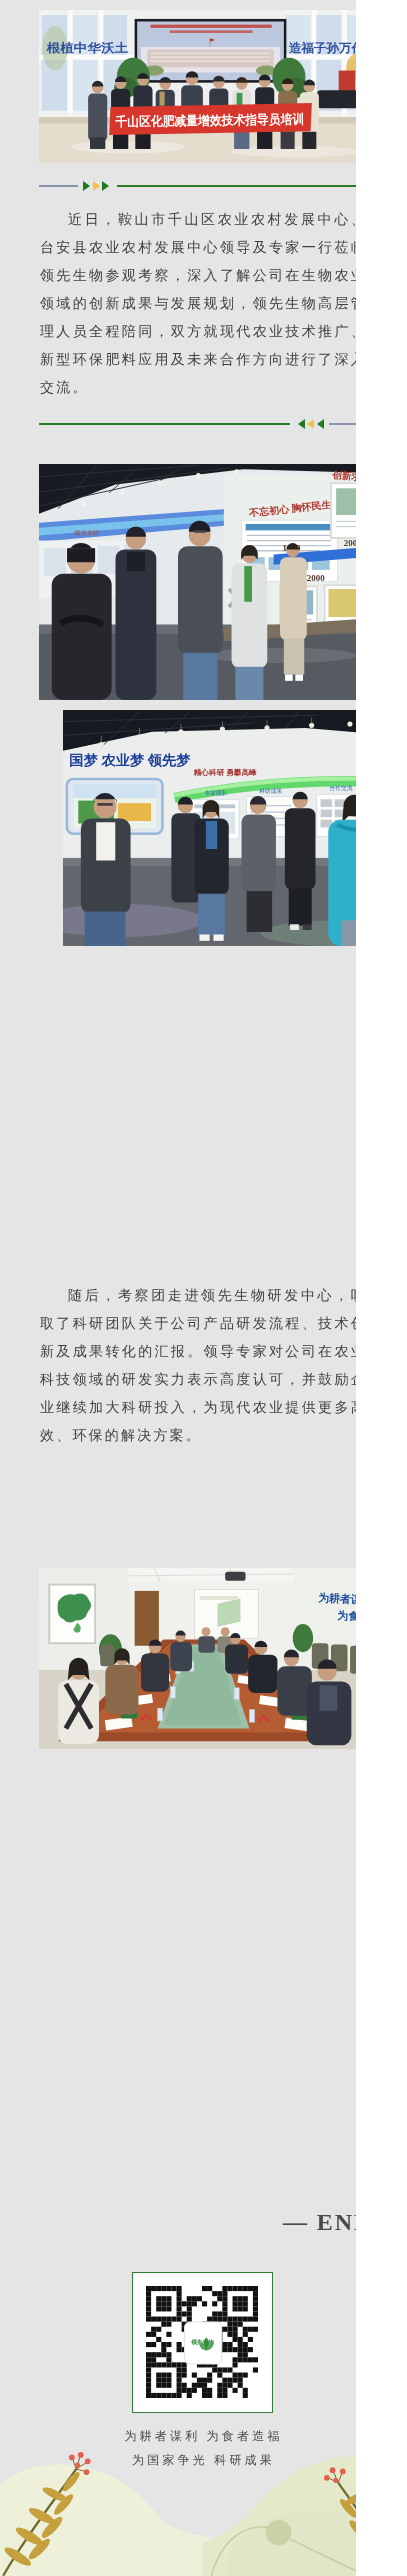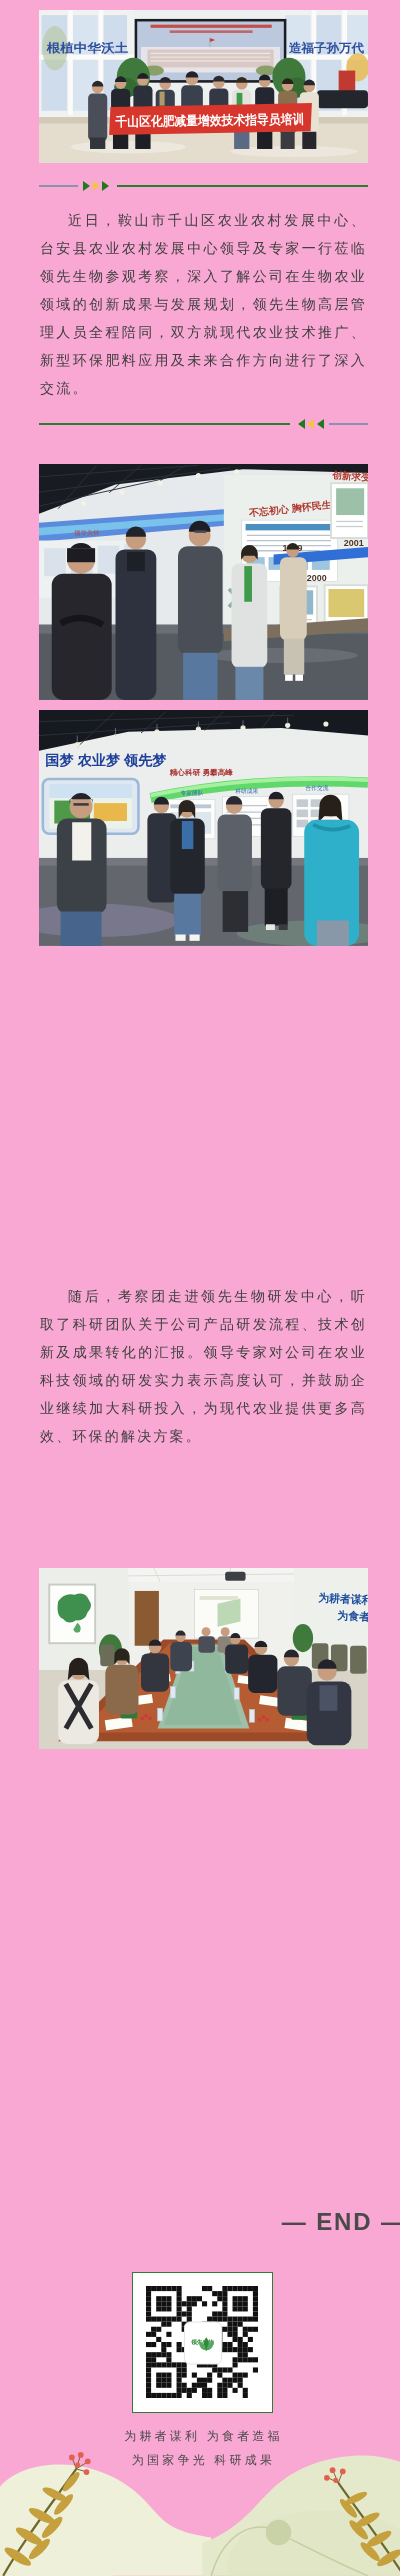--- a/index.html
+++ b/index.html
@@ -1,17 +1,17 @@
 <!DOCTYPE html>
 <html style="font-size:10.2px"><head>
 <meta charset="utf-8">
 <style>
   html,body{margin:0;padding:0;}
-  #page{position:relative;width:400px;height:2576px;background:#f9a8d4;overflow:hidden;
-        font-family:Liberation Sans, sans-serif;}
+  #page{position:relative;width:356px;height:2576px;background:#e5e5e5;overflow:hidden;
+        font-family:Liberation Serif, serif;}
   .photo{position:absolute;left:39px;width:329px;overflow:hidden;background:#ccc;}
   .photo svg{display:block;}
   .para{position:absolute;left:40px;width:327px;font-size:14px;line-height:28px;
         letter-spacing:2.2px;color:#3f3f3f;text-align:justify;text-indent:2em;margin:0;}
   .divider{position:absolute;left:39px;width:329px;height:10.2px;display:flex;align-items:center;}
   .dv-line-short{width:39px;height:1.3px;background:#8a93ad;}
   .dv-line-long{flex:1;height:1.3px;background:#2a7d2a;}
   .dv-gap{width:5.1px;}
   .tri-r{width:0;height:0;border-top:5.1px solid transparent;border-bottom:5.1px solid transparent;
          border-left:7.6px solid #1f7a1f;margin-right:2.5px;}
@@ -321,21 +321,21 @@
             <path d="M388,134 a10,10 0 0 1 20,0 z" fill="#2a241e"></path>
             <rect x="378" y="146" width="42" height="130" rx="10" fill="#d8cdb8"></rect>
             <rect x="384" y="274" width="32" height="56" fill="#c8c2b2"></rect>
             <rect x="386" y="330" width="12" height="10" fill="#fff"></rect>
             <rect x="402" y="330" width="12" height="10" fill="#fff"></rect>
           </g>
       </g>
     </svg>
   </div>
 
-  <div class="photo" style="top:710px;height:236px;">
+  <div class="photo" style="top:710px;height:236px;margin-left:24px;">
     <svg width="329" height="236" viewBox="0 0 516 370">
       <rect width="516" height="370" fill="#eceeed"></rect>
 
       <polygon points="0,0 516,0 516,40 380,28 140,34 0,64" fill="#16191f"></polygon>
       <g stroke="#2c313a" stroke-width="1.5">
           <line x1="0" y1="18" x2="400" y2="8"></line>
           <line x1="0" y1="40" x2="300" y2="20"></line>
           <line x1="60" y1="58" x2="120" y2="2"></line>
           <line x1="160" y1="36" x2="200" y2="2"></line>
           <line x1="260" y1="32" x2="290" y2="2"></line>

